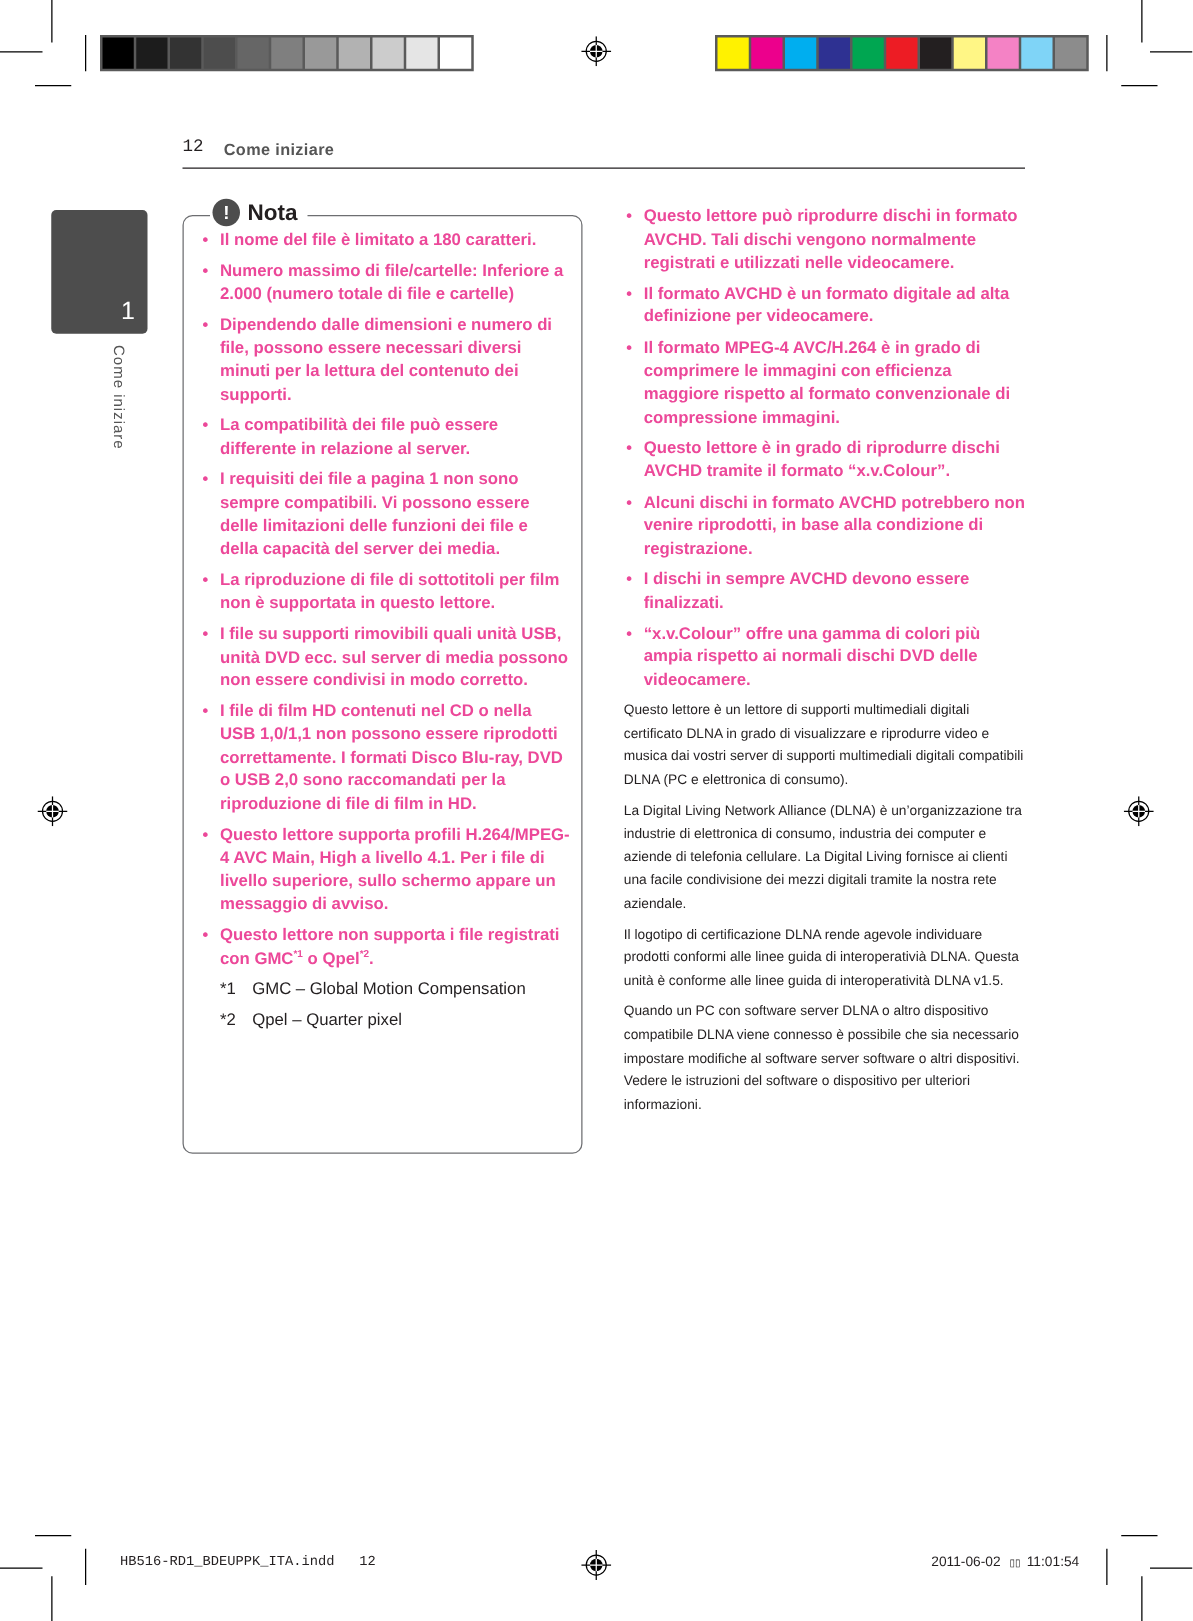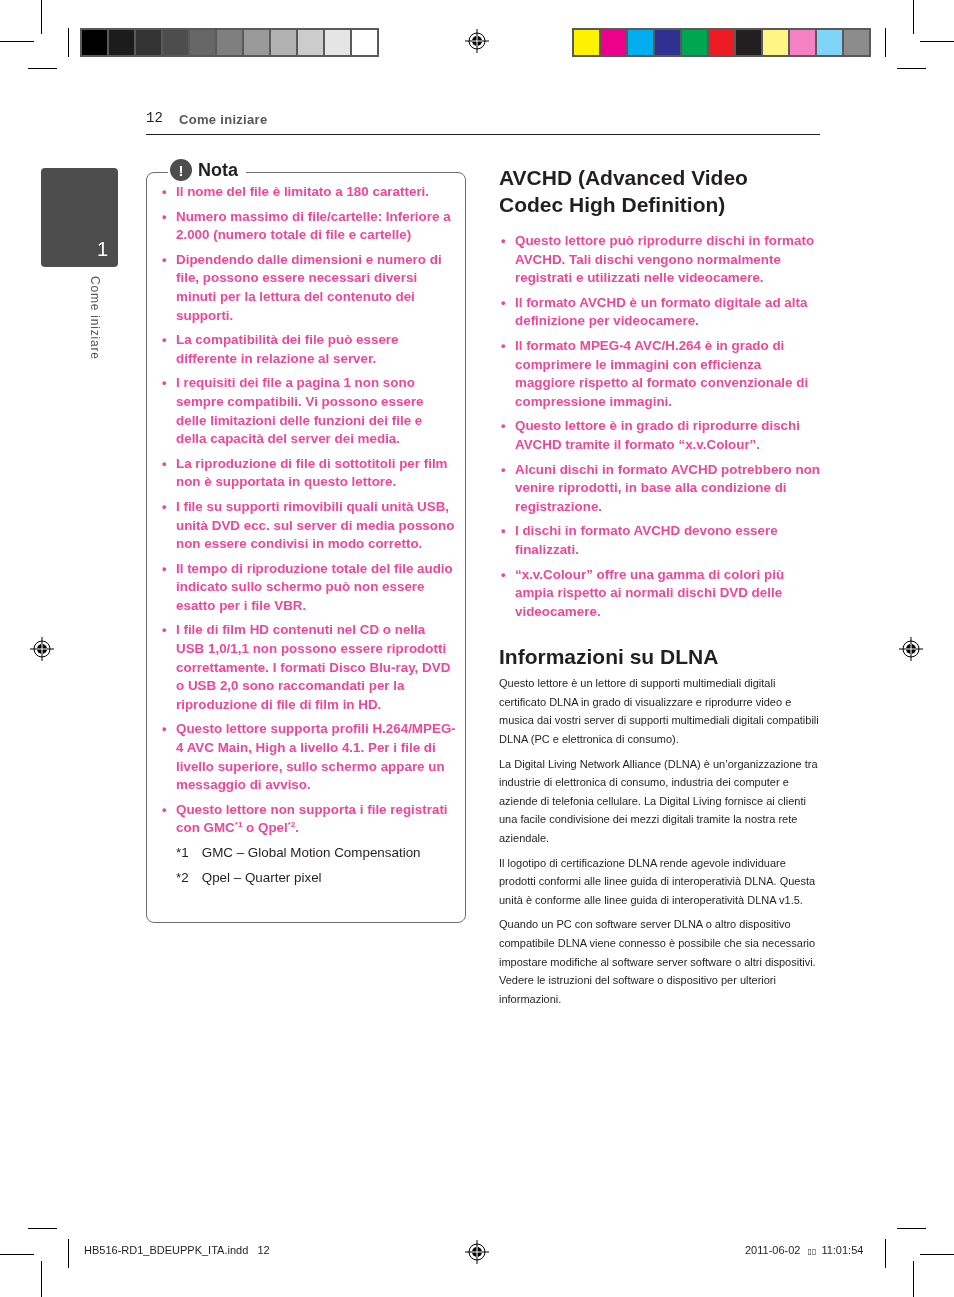--- a/index.html
+++ b/index.html
@@ -132,49 +132,46 @@
 </div>
 <div class="note-list">
   <ul class="bul" id="note-items">
       <li>Il nome del file è limitato a 180 caratteri.</li>
       <li>Numero massimo di file/cartelle: Inferiore a 2.000 (numero totale di file e cartelle)</li>
       <li>Dipendendo dalle dimensioni e numero di file, possono essere necessari diversi minuti per la lettura del contenuto dei supporti.</li>
       <li>La compatibilità dei file può essere differente in relazione al server.</li>
       <li>I requisiti dei file a pagina 1 non sono sempre compatibili. Vi possono essere delle limitazioni delle funzioni dei file e della capacità del server dei media.</li>
       <li>La riproduzione di file di sottotitoli per film non è supportata in questo lettore.</li>
       <li>I file su supporti rimovibili quali unità USB, unità DVD ecc. sul server di media possono non essere condivisi in modo corretto.</li>
-      <li>Il tempo di riproduzione totale del file audio indicato sullo schermo può non essere esatto per i file VBR.</li>
       <li>I file di film HD contenuti nel CD o nella USB 1,0/1,1 non possono essere riprodotti correttamente. I formati Disco Blu-ray, DVD o USB 2,0 sono raccomandati per la riproduzione di file di film in HD.</li>
       <li>Questo lettore supporta profili H.264/MPEG-4 AVC Main, High a livello 4.1. Per i file di livello superiore, sullo schermo appare un messaggio di avviso.</li>
     </ul>
   <ul class="bul">
     <li><span>Questo lettore non supporta i file registrati con GMC</span><sup>*1</sup><span> o Qpel</span><sup>*2</sup><span>.</span></li>
   </ul>
   <div class="foot"><span class="k">*1</span> <span>GMC – Global Motion Compensation</span></div>
   <div class="foot"><span class="k">*2</span> <span>Qpel – Quarter pixel</span></div>
 </div>
 
 <div class="right-col">
-  <h2 class="h2" style="margin-bottom:14px;width:290px;">AVCHD (Advanced Video Codec High Definition)</h2>
   <ul class="bul" id="avchd-items">
       <li>Questo lettore può riprodurre dischi in formato AVCHD. Tali dischi vengono normalmente registrati e utilizzati nelle videocamere.</li>
       <li>Il formato AVCHD è un formato digitale ad alta definizione per videocamere.</li>
       <li>Il formato MPEG-4 AVC/H.264 è in grado di comprimere le immagini con efficienza maggiore rispetto al formato convenzionale di compressione immagini.</li>
       <li>Questo lettore è in grado di riprodurre dischi AVCHD tramite il formato “x.v.Colour”.</li>
       <li>Alcuni dischi in formato AVCHD potrebbero non venire riprodotti, in base alla condizione di registrazione.</li>
-      <li>I dischi in formato AVCHD devono essere finalizzati.</li>
+      <li>I dischi in sempre AVCHD devono essere finalizzati.</li>
       <li>“x.v.Colour” offre una gamma di colori più ampia rispetto ai normali dischi DVD delle videocamere.</li>
     </ul>
-  <h2 class="h2" style="margin-top:22px;margin-bottom:4px;">Informazioni su DLNA</h2>
   <div id="dlna-paras">
       <p>Questo lettore è un lettore di supporti multimediali digitali certificato DLNA in grado di visualizzare e riprodurre video e musica dai vostri server di supporti multimediali digitali compatibili DLNA (PC e elettronica di consumo).</p>
       <p>La Digital Living Network Alliance (DLNA) è un’organizzazione tra industrie di elettronica di consumo, industria dei computer e aziende di telefonia cellulare. La Digital Living fornisce ai clienti una facile condivisione dei mezzi digitali tramite la nostra rete aziendale.</p>
       <p>Il logotipo di certificazione DLNA rende agevole individuare prodotti conformi alle linee guida di interoperativià DLNA. Questa unità è conforme alle linee guida di interoperatività DLNA v1.5.</p>
       <p>Quando un PC con software server DLNA o altro dispositivo compatibile DLNA viene connesso è possibile che sia necessario impostare modifiche al software server software o altri dispositivi. Vedere le istruzioni del software o dispositivo per ulteriori informazioni.</p>
     </div>
 </div>
 
-<div class="slug" style="left:84px;white-space:pre;font-family:Liberation Sans, sans-serif;">HB516-RD1_BDEUPPK_ITA.indd   12</div>
+<div class="slug" style="left:96px;white-space:pre;font-family:Liberation Mono, monospace;">HB516-RD1_BDEUPPK_ITA.indd   12</div>
 <div class="slug" style="left:745px;">
   <span>2011-06-02</span>
   <span style="font-size:8px;margin:0 2px 0 4px;">▯▯</span>
   <span>11:01:54</span>
 </div>
 
 </body></html>

